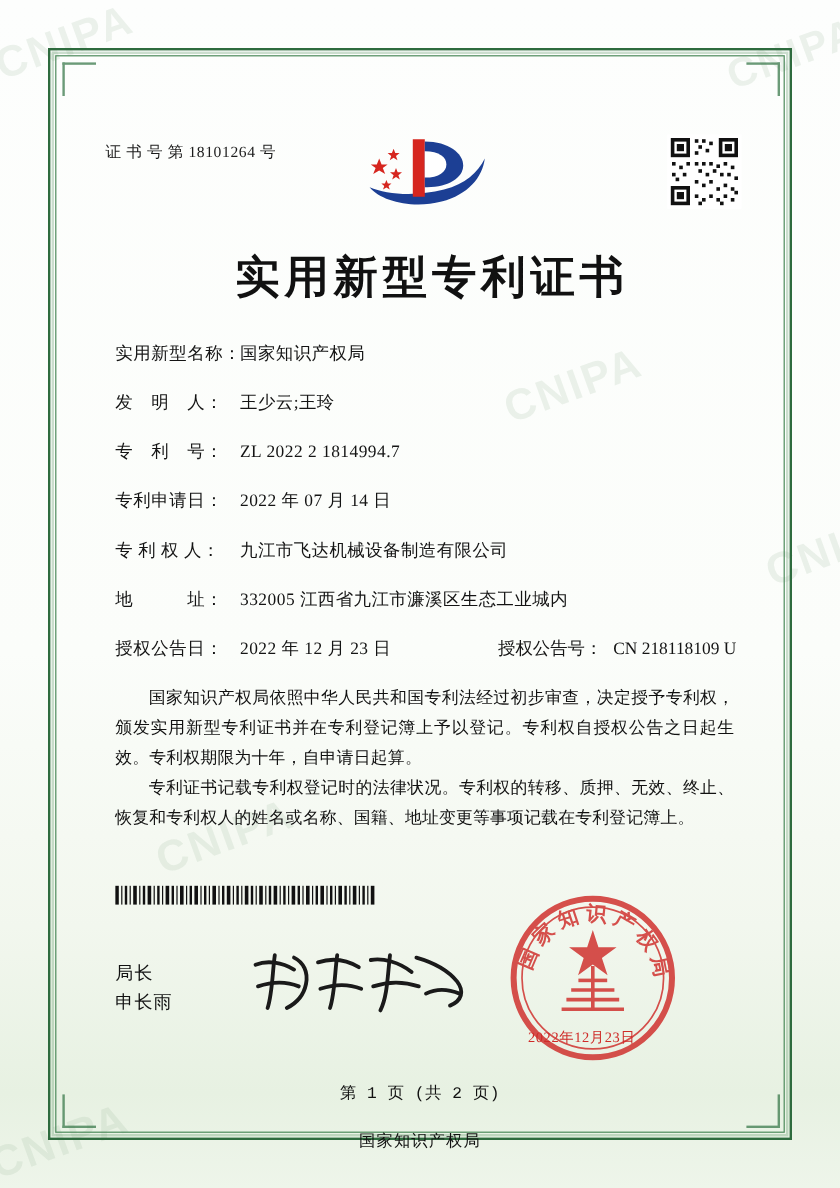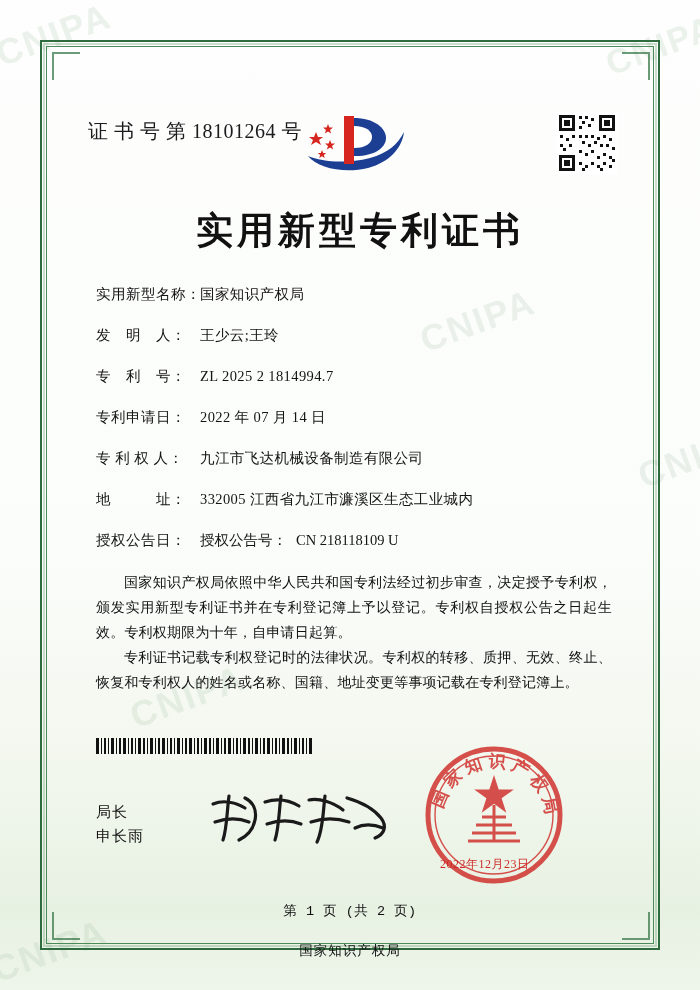--- a/index.html
+++ b/index.html
@@ -67,21 +67,21 @@
   }
   .corner.tl { left: 52px; top: 52px; border-right: none; border-bottom: none; }
   .corner.tr { left: 622px; top: 52px; border-left: none; border-bottom: none; }
   .corner.bl { left: 52px; top: 912px; border-right: none; border-top: none; }
   .corner.br { left: 622px; top: 912px; border-left: none; border-top: none; }
 
   
   .cert-number {
     position: absolute;
     left: 88px; top: 118px;
-    font-size: 20px;
+    font-size: 13px;
     color: #1b1b1b;
     letter-spacing: 0.5px;
   }
 
   .logo {
     position: absolute;
     left: 300px; top: 112px;
     width: 110px; height: 62px;
   }
 
@@ -322,36 +322,37 @@
     <div class="frow">
       <span class="flabel">实用新型名称：</span>
       <span class="fvalue">国家知识产权局</span>
     </div>
     <div class="frow">
       <span class="flabel">发　明　人：</span>
       <span class="fvalue">王少云;王玲</span>
     </div>
     <div class="frow">
       <span class="flabel">专　利　号：</span>
-      <span class="fvalue">ZL 2025 2 1814994.7</span>
+      <span class="fvalue">ZL 2022 2 1814994.7</span>
     </div>
     <div class="frow">
       <span class="flabel">专利申请日：</span>
       <span class="fvalue">2022 年 07 月 14 日</span>
     </div>
     <div class="frow">
       <span class="flabel">专 利 权 人：</span>
       <span class="fvalue">九江市飞达机械设备制造有限公司</span>
     </div>
     <div class="frow">
       <span class="flabel">地　　　址：</span>
       <span class="fvalue">332005 江西省九江市濂溪区生态工业城内</span>
     </div>
     <div class="frow dual">
       <span class="flabel">授权公告日：</span>
+      <span class="fvalue">2022 年 12 月 23 日</span>
       <span class="flabel2">授权公告号：</span>
       <span class="fvalue2">CN 218118109 U</span>
     </div>
   </div>
 
   <div class="para" id="para1">国家知识产权局依照中华人民共和国专利法经过初步审查，决定授予专利权，颁发实用新型专利证书并在专利登记簿上予以登记。专利权自授权公告之日起生效。专利权期限为十年，自申请日起算。</div>
   <div class="para" id="para2">专利证书记载专利权登记时的法律状况。专利权的转移、质押、无效、终止、恢复和专利权人的姓名或名称、国籍、地址变更等事项记载在专利登记簿上。</div>
 
   <div class="barcode">
     <svg viewBox="0 0 220 16" width="220" height="16" preserveAspectRatio="none">

